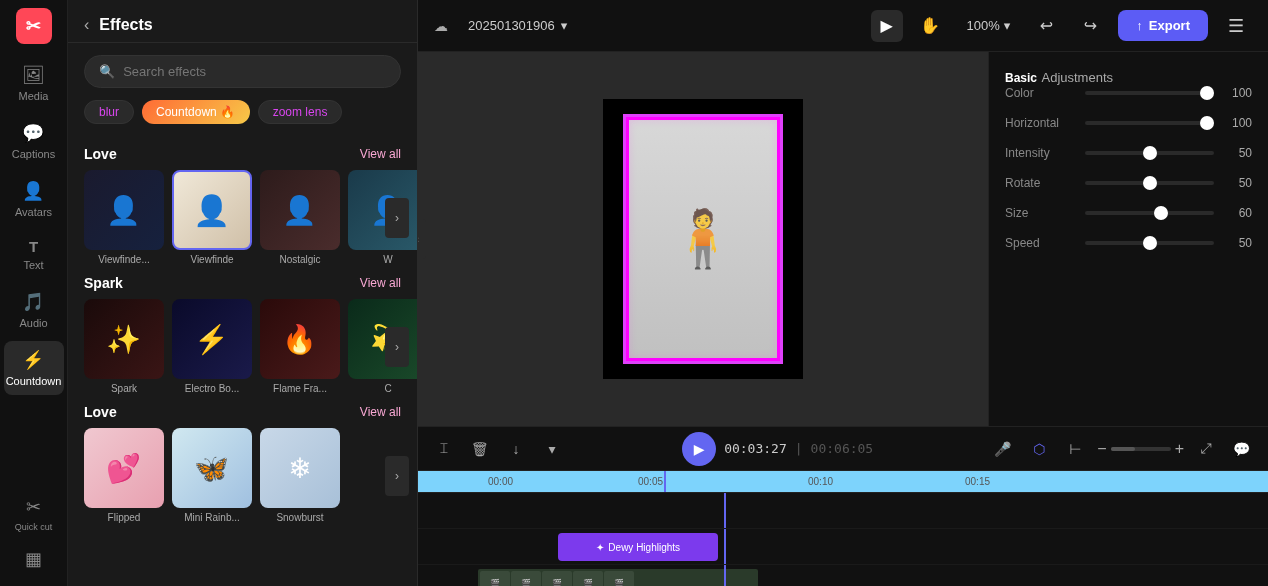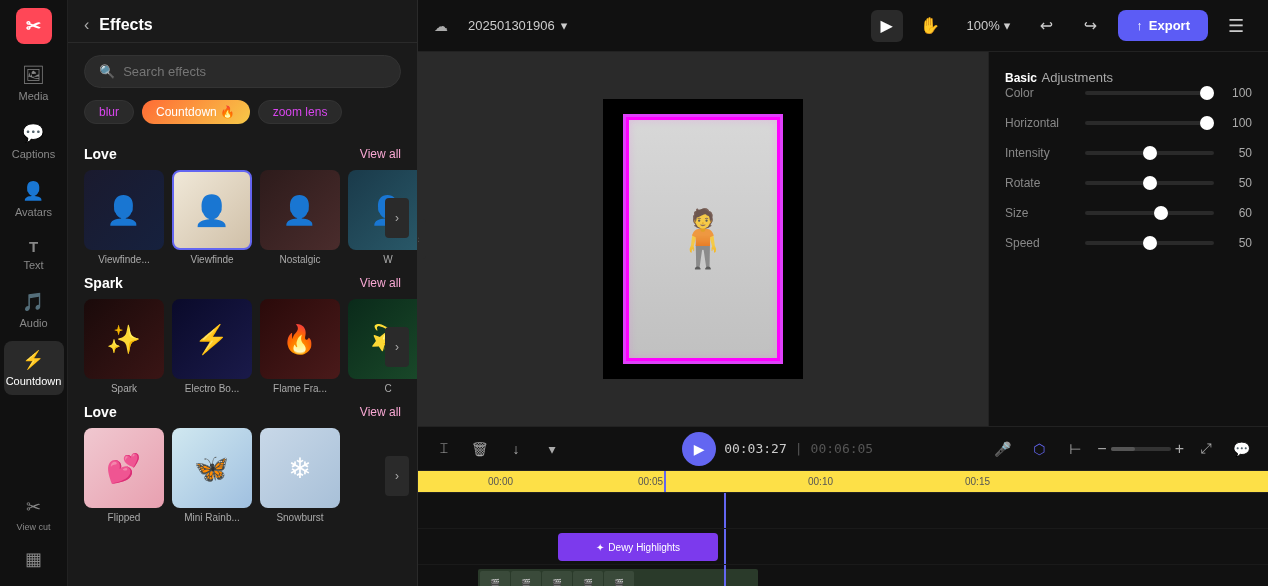--- a/index.html
+++ b/index.html
@@ -370,21 +370,21 @@
     <span class="nav-icon">🎵</span>
     <span>Audio</span>
   </div>
   <div class="nav-item active">
     <span class="nav-icon">⚡</span>
     <span>Countdown</span>
   </div>
   <div style="margin-top:auto;">
     <div class="nav-item">
       <span class="nav-icon">✂</span>
-      <span style="font-size:9px;">View cut</span>
+      <span style="font-size:9px;">Quick cut</span>
     </div>
     <div class="nav-item">
       <span class="nav-icon">▦</span>
     </div>
   </div>
 </div>
 
 <div class="effects-panel">
   <div class="effects-header">
     <span class="effects-back">‹</span>
@@ -614,21 +614,21 @@
           <div style="width:40%;height:100%;background:#555;border-radius:2px;"></div>
         </div>
         <button class="zoom-btn-sm">+</button>
       </div>
       <button class="tl-icon-btn">⤢</button>
       <button class="tl-icon-btn">💬</button>
     </div>
 
     <div style="flex:1;position:relative;background:#111;overflow:hidden;">
 
-      <div style="height:22px;background:#fde047;border-bottom:1px solid #222;display:flex;align-items:center;padding-left:70px;position:relative;">
+      <div style="height:22px;background:#7dd3fc;border-bottom:1px solid #222;display:flex;align-items:center;padding-left:70px;position:relative;">
         <span style="position:absolute;left:70px;font-size:10px;color:#555;">00:00</span>
         <span style="position:absolute;left:220px;font-size:10px;color:#555;">00:05</span>
         <span style="position:absolute;left:390px;font-size:10px;color:#555;">00:10</span>
         <span style="position:absolute;left:547px;font-size:10px;color:#555;">00:15</span>
 
         <div style="position:absolute;left:246px;top:0;bottom:0;width:2px;background:#6366f1;"></div>
       </div>
 
       <div style="position:relative;">
 

